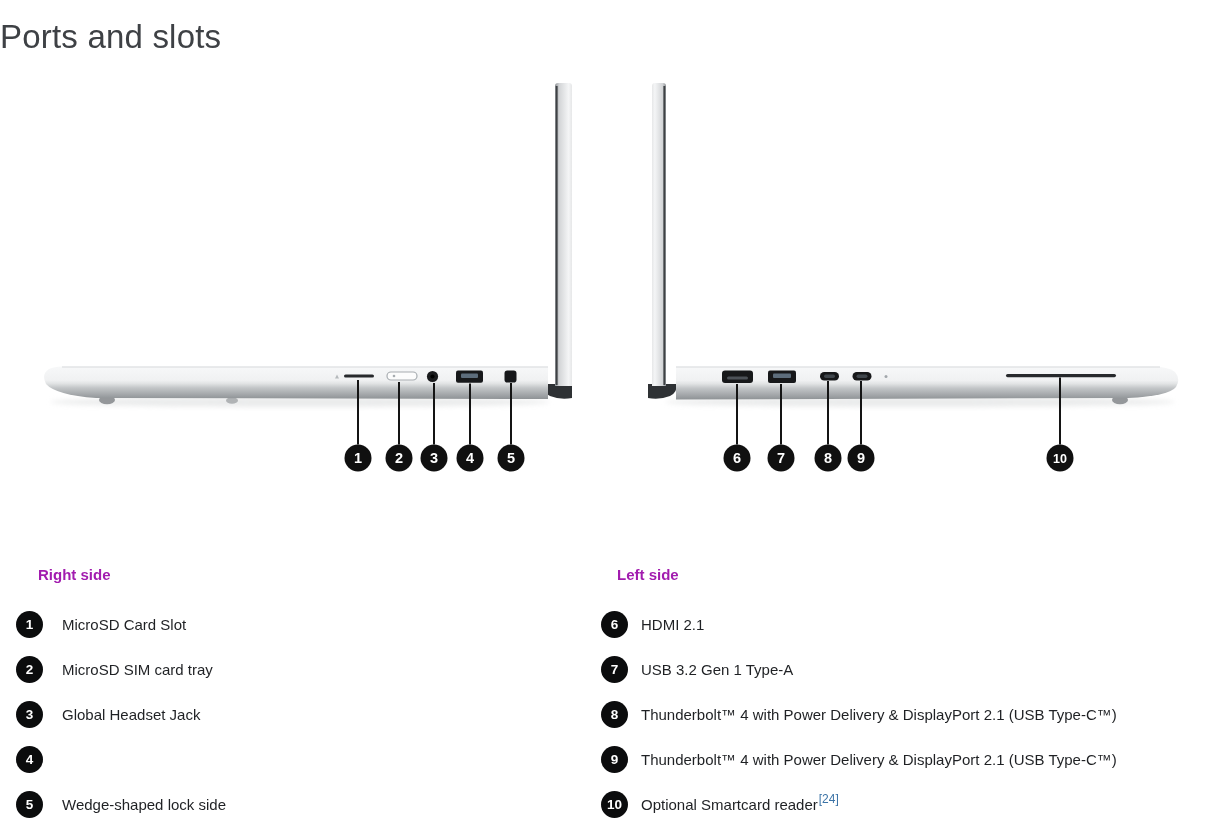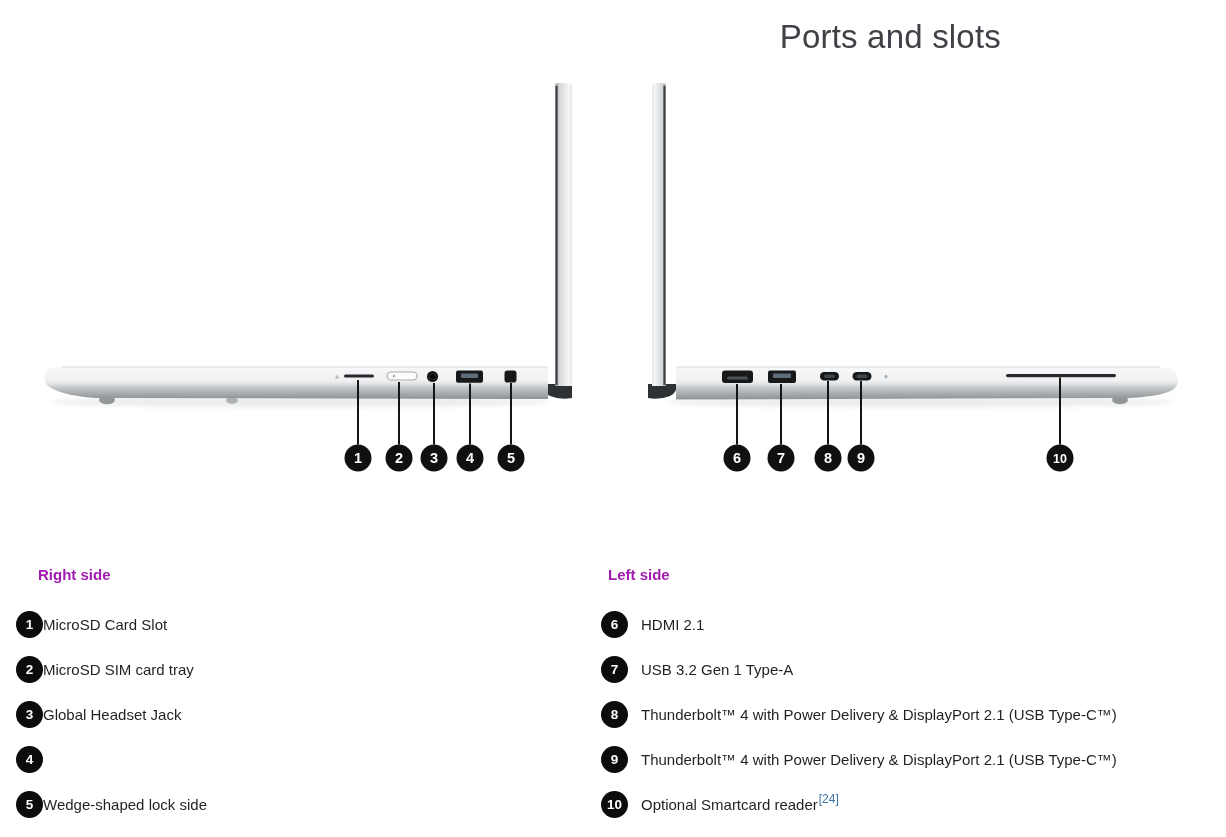--- a/index.html
+++ b/index.html
@@ -1,45 +1,45 @@
 <!DOCTYPE html>
 <html><head>
 <meta charset="utf-8">
 <style>
   * { margin:0; padding:0; box-sizing:border-box; }
   html,body { width:1226px; height:837px; background:#ffffff; font-family:"Liberation Sans", sans-serif; }
   body { position:relative; overflow:hidden; }
 
   .page-title {
     position:absolute; top:18px; left:0; width:1001px;
-    text-align:right; font-size:33px; font-weight:400;
+    text-align:left; font-size:33px; font-weight:400;
     color:#3e4145; letter-spacing:0.2px;
   }
 
   .figure-svg { position:absolute; left:0; top:70px; width:1226px; height:420px; }
 
   .callout-num { font-family:"Liberation Sans", sans-serif; font-size:14.5px; font-weight:700; fill:#ffffff; text-anchor:middle; }
   .callout-num.two-digit { font-size:12.5px; }
 
   .legend-col { position:absolute; top:566px; }
   .legend-col.right { left:16px; width:575px; }
   .legend-col.left  { left:601px; width:610px; }
 
   .legend-heading { font-size:15px; font-weight:700; color:#a21caf; line-height:18px; margin-bottom:27px; }
   .legend-col.right .legend-heading { margin-left:22px; }
-  .legend-col.left  .legend-heading { margin-left:7px; }
+  .legend-col.left  .legend-heading { margin-left:16px; }
 
   .legend-row { display:flex; align-items:center; height:27px; margin-bottom:18px; }
   .badge {
     flex:0 0 27px; width:27px; height:27px; border-radius:50%;
     background:#0b0c0d; color:#ffffff; font-size:13.5px; font-weight:700;
     display:flex; align-items:center; justify-content:center;
   }
   .legend-label { font-size:15px; color:#1f2124; line-height:27px; white-space:nowrap; }
-  .legend-col.right .legend-label { }
+  .legend-col.right .legend-label { margin-left:19px; }
   .legend-col.left  .legend-label { margin-left:13px; }
   .footnote-sup {
     font-size:12px; color:#3b73a6; position:relative; top:-6px; margin-left:1px;
     cursor:pointer;
   }
 </style>
 </head>
 <body>
 
 <div class="page-title">Ports and slots</div>

